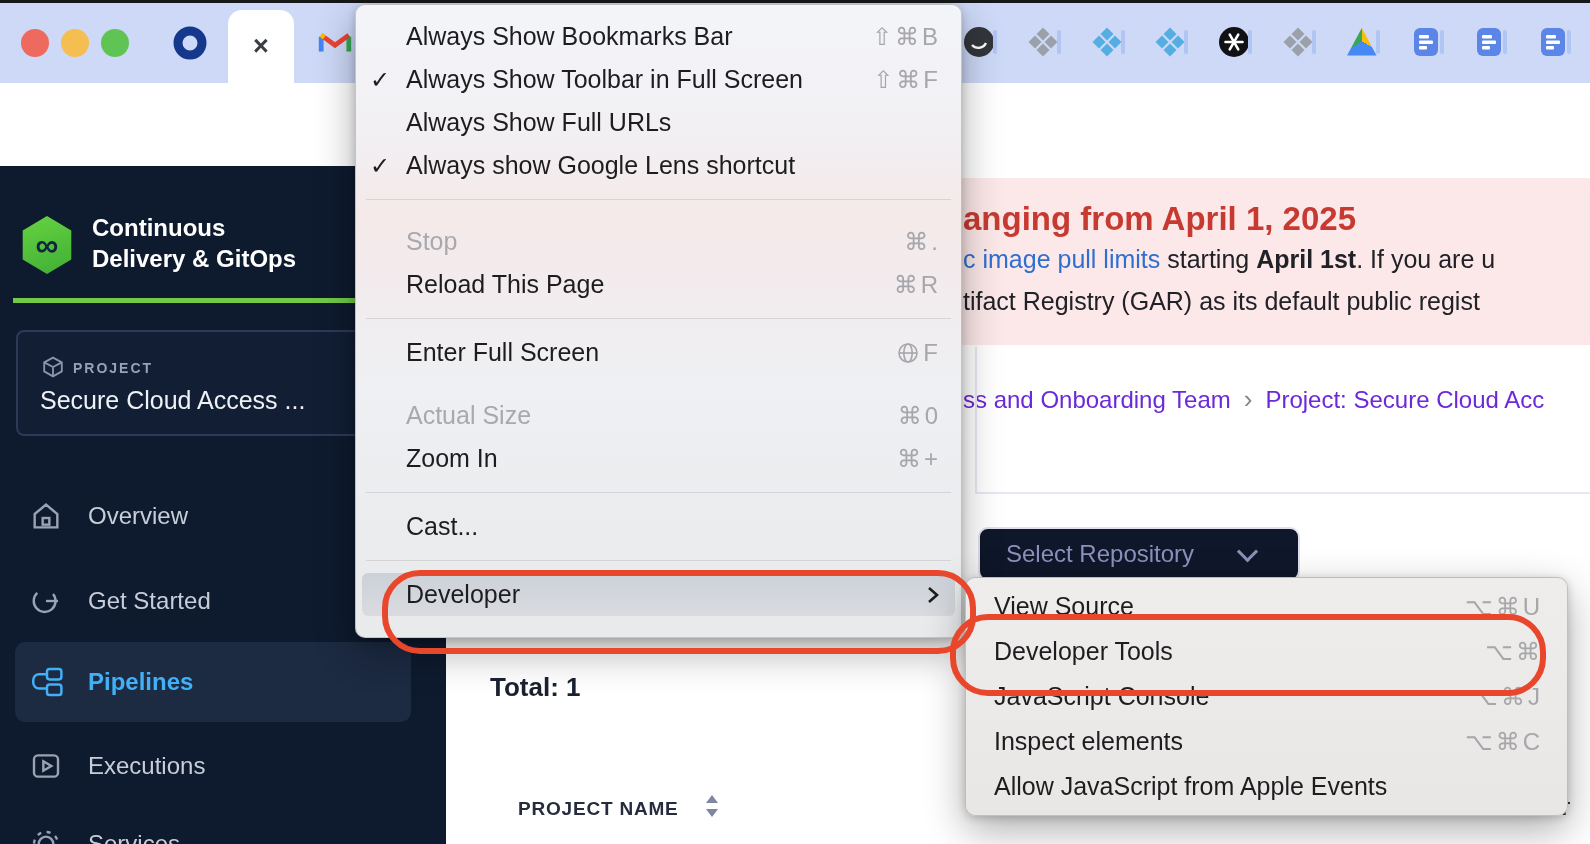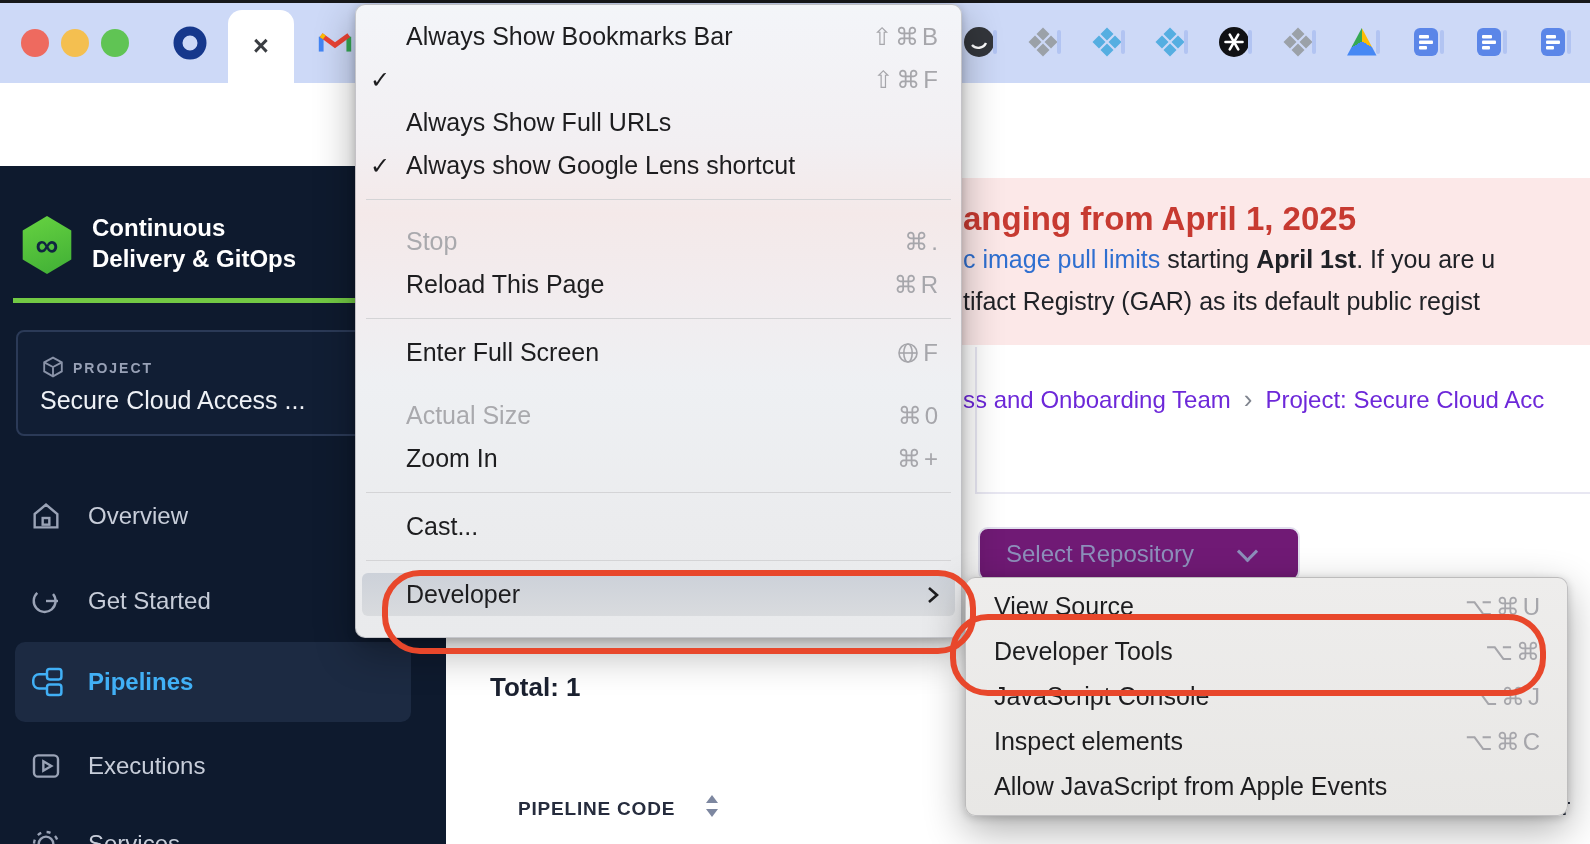--- a/index.html
+++ b/index.html
@@ -44,21 +44,21 @@
   #banner{left:446px;top:12px;width:1144px;height:167px;background:#fce8e8;}
   #banner-title{left:963px;top:34px;font-size:33px;font-weight:bold;color:#c73a31;white-space:nowrap;}
   #banner-l1{left:963px;top:79px;font-size:25px;color:#202227;white-space:nowrap;}
   #banner-l1 .lnk{color:#2f6fd0;}
   #banner-l2{left:963px;top:121px;font-size:25px;color:#202227;white-space:nowrap;}
   #crumbs{left:963px;top:218px;font-size:24px;white-space:nowrap;display:flex;gap:13px;align-items:center;}
   .crumb{color:#6d28d9;}
   .crumbsep{color:#80858f;font-size:26px;}
   #vline{left:975px;top:181px;width:2px;height:145px;background:#e8e7f2;}
   #hline{left:975px;top:326px;width:615px;height:2px;background:#e8e7f2;}
-  #repopill{left:978px;top:361px;width:318px;height:50px;border:2px solid #e2e0ee;border-radius:10px;background:#701a75;
+  #repopill{left:978px;top:361px;width:318px;height:50px;border:2px solid #e2e0ee;border-radius:10px;background:#0f172a;
             display:flex;align-items:center;}
   #repopill .rlabel{margin-left:26px;font-size:24px;color:#8d90bb;}
   #repopill .chev{margin-left:46px;width:12px;height:12px;border-right:3px solid #8d90bb;border-bottom:3px solid #8d90bb;
                   transform:rotate(45deg) translate(-2px,-2px);}
   #total{left:490px;top:506px;font-size:26px;font-weight:bold;color:#1b2130;}
   .th{position:absolute;top:632px;font-size:19px;font-weight:bold;letter-spacing:.8px;color:#262c3d;white-space:nowrap;}
   #sorticon{left:705px;top:628px;}
   #orfrag{left:1548px;top:590px;font-size:21px;color:#3b76d8;}
   
   .panel{position:absolute;border:1px solid rgba(60,60,67,.25);border-radius:10px;
@@ -323,39 +323,40 @@
     <div id="vline" class="abs"></div>
     <div id="hline" class="abs"></div>
 
     <div id="repopill" class="abs">
       <span class="rlabel">Select Repository</span>
       <span class="chev"></span>
     </div>
 
     <div id="total" class="abs">Total: 1</div>
 
-    <div class="th" style="left:518px">PIPELINE CODE</div>
+    <div class="th" style="left:518px">PROJECT NAME</div>
     <span id="sorticon" class="abs">
       <svg width="14" height="26" viewBox="0 0 14 26">
           <polygon points="7,1 13,9 1,9" fill="#7d87a0"></polygon>
           <polygon points="1,15 13,15 7,23" fill="#7d87a0"></polygon>
         </svg>
     </span>
     <div class="th" style="left:1185px">CODE SOURCE</div>
     <div class="th" style="left:1488px">RECENT</div>
     <div id="orfrag" class="abs">or</div>
   </div>
 
   <div id="menu" class="panel">
       <div class="menu-row">
         <span>Always Show Bookmarks Bar</span>
         <span class="short">⇧⌘B</span>
       </div>
       <div class="menu-row">
         <span class="check">✓</span>
+        <span>Always Show Toolbar in Full Screen</span>
         <span class="short">⇧⌘F</span>
       </div>
       <div class="menu-row">
         <span>Always Show Full URLs</span>
       </div>
       <div class="menu-row">
         <span class="check">✓</span>
         <span>Always show Google Lens shortcut</span>
       </div>
       <div class="menu-sep"></div>

